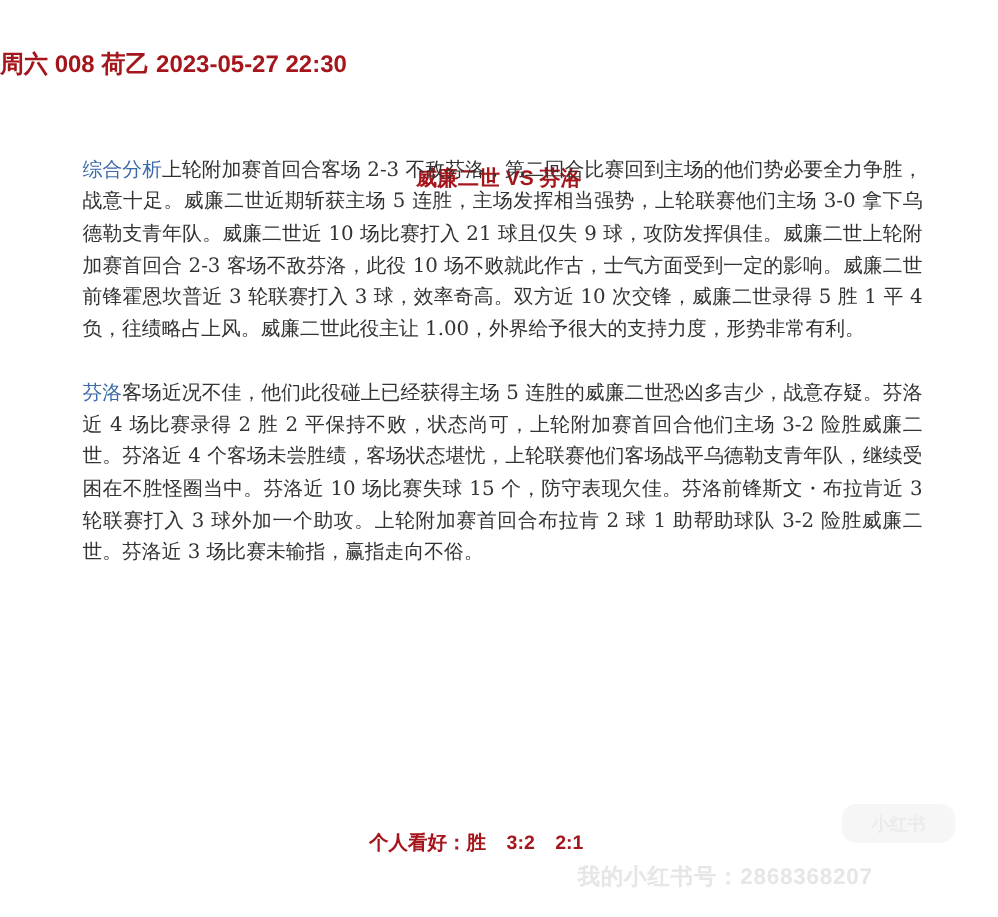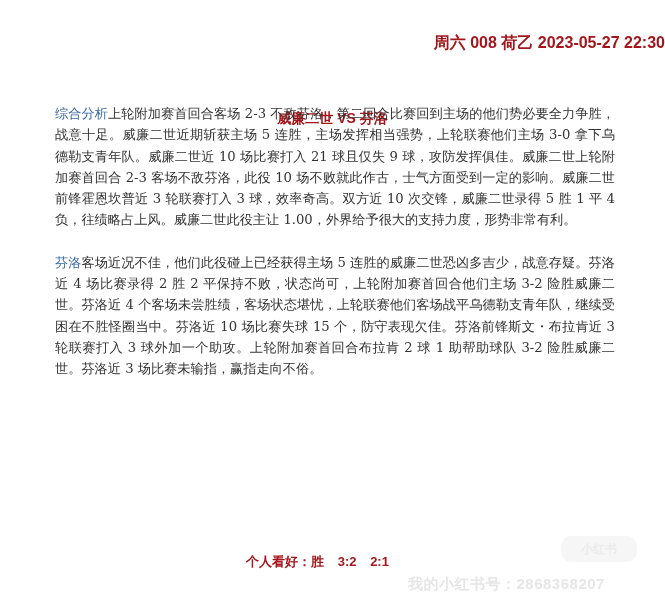--- a/index.html
+++ b/index.html
@@ -1,32 +1,32 @@
 <!DOCTYPE html>
 <html><head>
 <meta charset="utf-8">
 <style>
   html, body { margin:0; padding:0; background:#ffffff; }
   body { width:665px; height:611px; position:relative; overflow:hidden;
          font-family: "DejaVu Sans", "Liberation Sans", sans-serif; }
-  .header-title { position:absolute; left:0; width:665px; top:33px; text-align:right;
+  .header-title { position:absolute; left:0; width:665px; top:33px; text-align:left;
          color:#a5161c; font-weight:bold; font-size:16px; font-family:"Liberation Sans", "DejaVu Sans", sans-serif; letter-spacing:0px; }
   .match-title { position:absolute; left:0; width:665px; top:72px; text-align:center;
          color:#a5161c; font-weight:bold; font-size:14px; font-family:"Liberation Sans", "DejaVu Sans", sans-serif;margin-top:38px; }
   .body { position:absolute; left:55px; top:103px; width:560px; }
   .para { margin:0 0 21px 0; font-size:13.2px; line-height:21.3px; color:#333333;
           font-family:"DejaVu Serif", "Liberation Serif", serif; text-align:justify; }
   .team-link { color:#3a6aa8; }
   .pick { position:absolute; left:0; width:665px; top:553px; text-align:center; color:#a5161c;
           font-weight:bold; font-size:13px; font-family:"Liberation Sans", "DejaVu Sans", sans-serif; padding-right:20px; box-sizing:border-box; }
   .pick span { margin-right:10px; }
   .wm-badge { position:absolute; left:561px; top:536px; width:76px; height:26px; border-radius:10px;
               background:#f6f6f6; color:#ebebeb; font-size:12px; text-align:center; line-height:26px; font-weight:bold;
               font-family:"Liberation Sans", sans-serif; }
-  .wm-text { position:absolute; left:408px; top:575px; color:#e6e6e6; font-size:15px; font-weight:bold;
+  .wm-text { position:absolute; left:385px; top:575px; color:#e6e6e6; font-size:15px; font-weight:bold;
              font-family:"Liberation Sans", "DejaVu Sans", sans-serif; letter-spacing:0.5px; }
 </style>
 </head>
 <body>
 
 <div class="header-title">周六 008  荷乙 2023-05-27 22:30</div>
 <div class="match-title">威廉二世 VS 芬洛</div>
 
 <div class="body">
   <p class="para"><span class="team-link">综合分析</span><span>上轮附加赛首回合客场 2-3 不敌芬洛，第二回合比赛回到主场的他们势必要全力争胜，战意十足。威廉二世近期斩获主场 5 连胜，主场发挥相当强势，上轮联赛他们主场 3-0 拿下乌德勒支青年队。威廉二世近 10 场比赛打入 21 球且仅失 9 球，攻防发挥俱佳。威廉二世上轮附加赛首回合 2-3 客场不敌芬洛，此役 10 场不败就此作古，士气方面受到一定的影响。威廉二世前锋霍恩坎普近 3 轮联赛打入 3 球，效率奇高。双方近 10 次交锋，威廉二世录得 5 胜 1 平 4 负，往绩略占上风。威廉二世此役主让 1.00，外界给予很大的支持力度，形势非常有利。</span></p>

